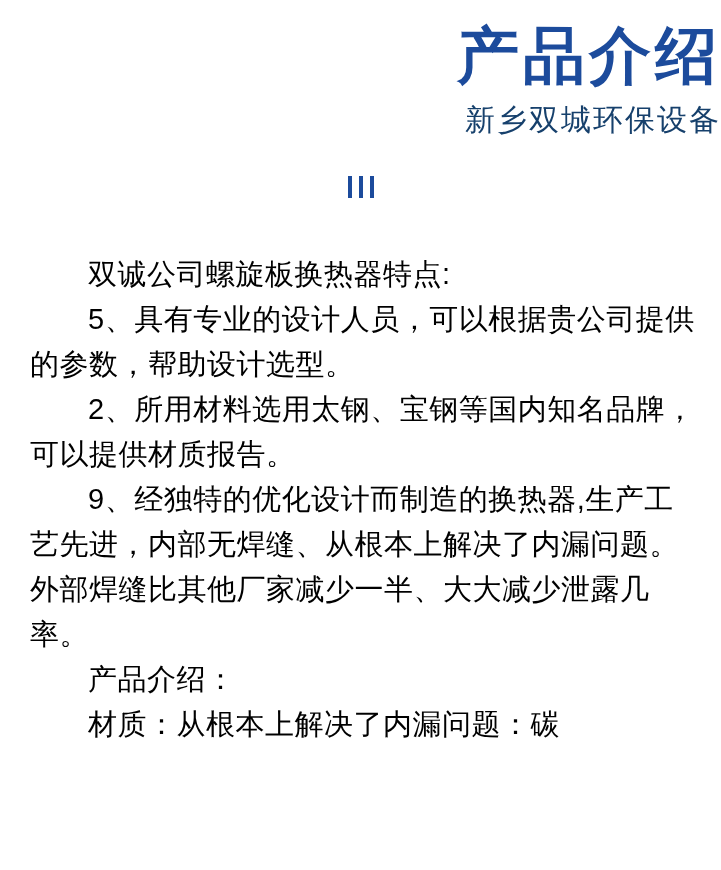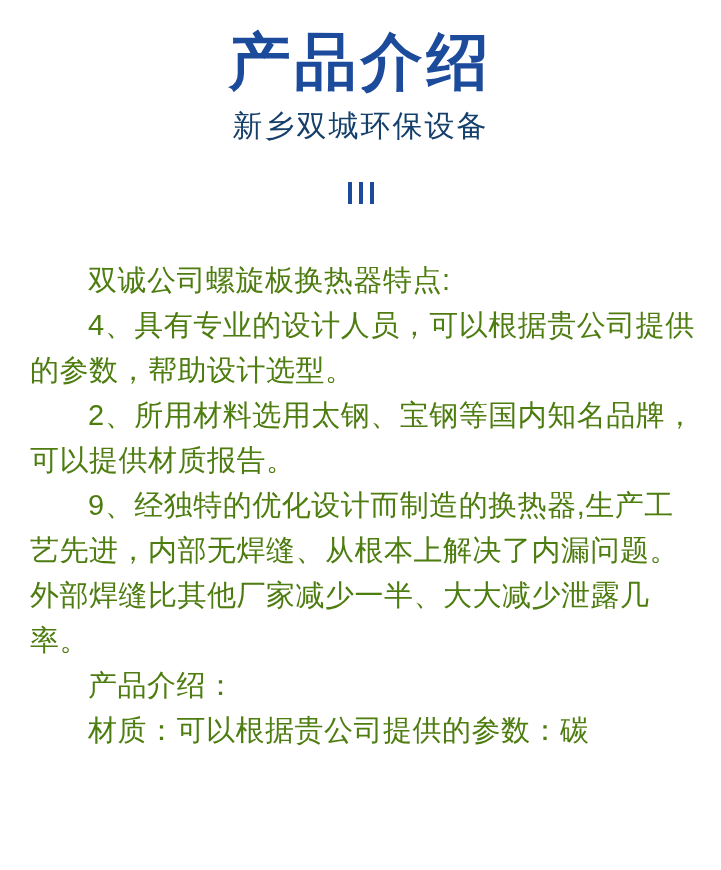--- a/index.html
+++ b/index.html
@@ -13,22 +13,22 @@
     font-family: "Liberation Sans", sans-serif;
     overflow: hidden;
   }
   .page {
     position: relative;
     width: 721px;
     height: 870px;
     box-sizing: border-box;
   }
   .header {
-    text-align: center;
-    padding-top: 26px;
+    text-align: right;
+    padding-top: 20px;
   }
   .main-title {
     color: #1c4b9c;
     font-size: 62px;
     font-weight: bold;
     letter-spacing: 4px;
     line-height: 1.15;
     margin: 0;
   }
   .subtitle {
@@ -51,21 +51,21 @@
     width: 4px;
     background: #1c4b9c;
   }
   .divider .bar1 { height: 22px; }
   .divider .bar2 { height: 22px; }
   .divider .bar3 { height: 22px; }
 
   .body-text {
     margin-top: 54px;
     padding: 0 26px 0 30px;
-    color: #4d7c0f;
+    color: #000000;
     font-size: 29px;
     line-height: 1.55;
     letter-spacing: 0.5px;
   }
   .para {
     margin: 0;
     text-indent: 2em;
     white-space: normal;
   }
 </style>
@@ -79,20 +79,20 @@
     <div class="subtitle">新乡双城环保设备</div>
     <div class="divider">
       <span class="bar1"></span>
       <span class="bar2"></span>
       <span class="bar3"></span>
     </div>
   </div>
 
   <div class="body-text">
     <p class="para">双诚公司螺旋板换热器特点:</p>
-    <p class="para">4、具有专业的设计人员，可以根据贵公司提供的参数，帮助设计选型。</p>
+    <p class="para">5、具有专业的设计人员，可以根据贵公司提供的参数，帮助设计选型。</p>
     <p class="para">2、所用材料选用太钢、宝钢等国内知名品牌，可以提供材质报告。</p>
     <p class="para">9、经独特的优化设计而制造的换热器,生产工艺先进，内部无焊缝、从根本上解决了内漏问题。外部焊缝比其他厂家减少一半、大大减少泄露几率。</p>
     <p class="para">产品介绍：</p>
-    <p class="para">材质：可以根据贵公司提供的参数：碳</p>
+    <p class="para">材质：从根本上解决了内漏问题：碳</p>
   </div>
 
 </div>
 
 </body></html>

